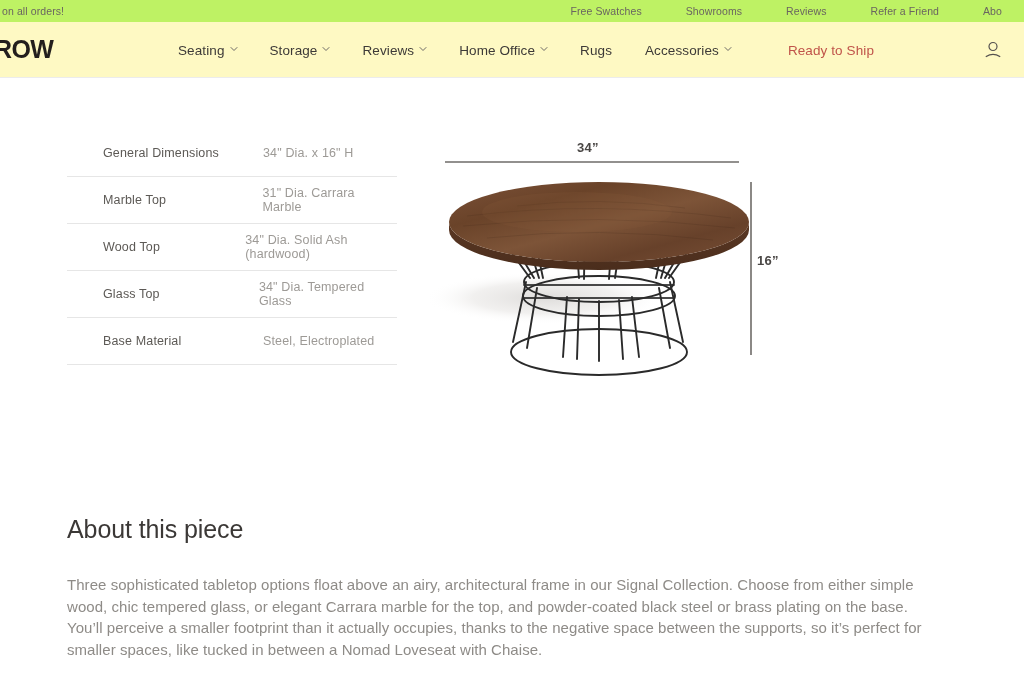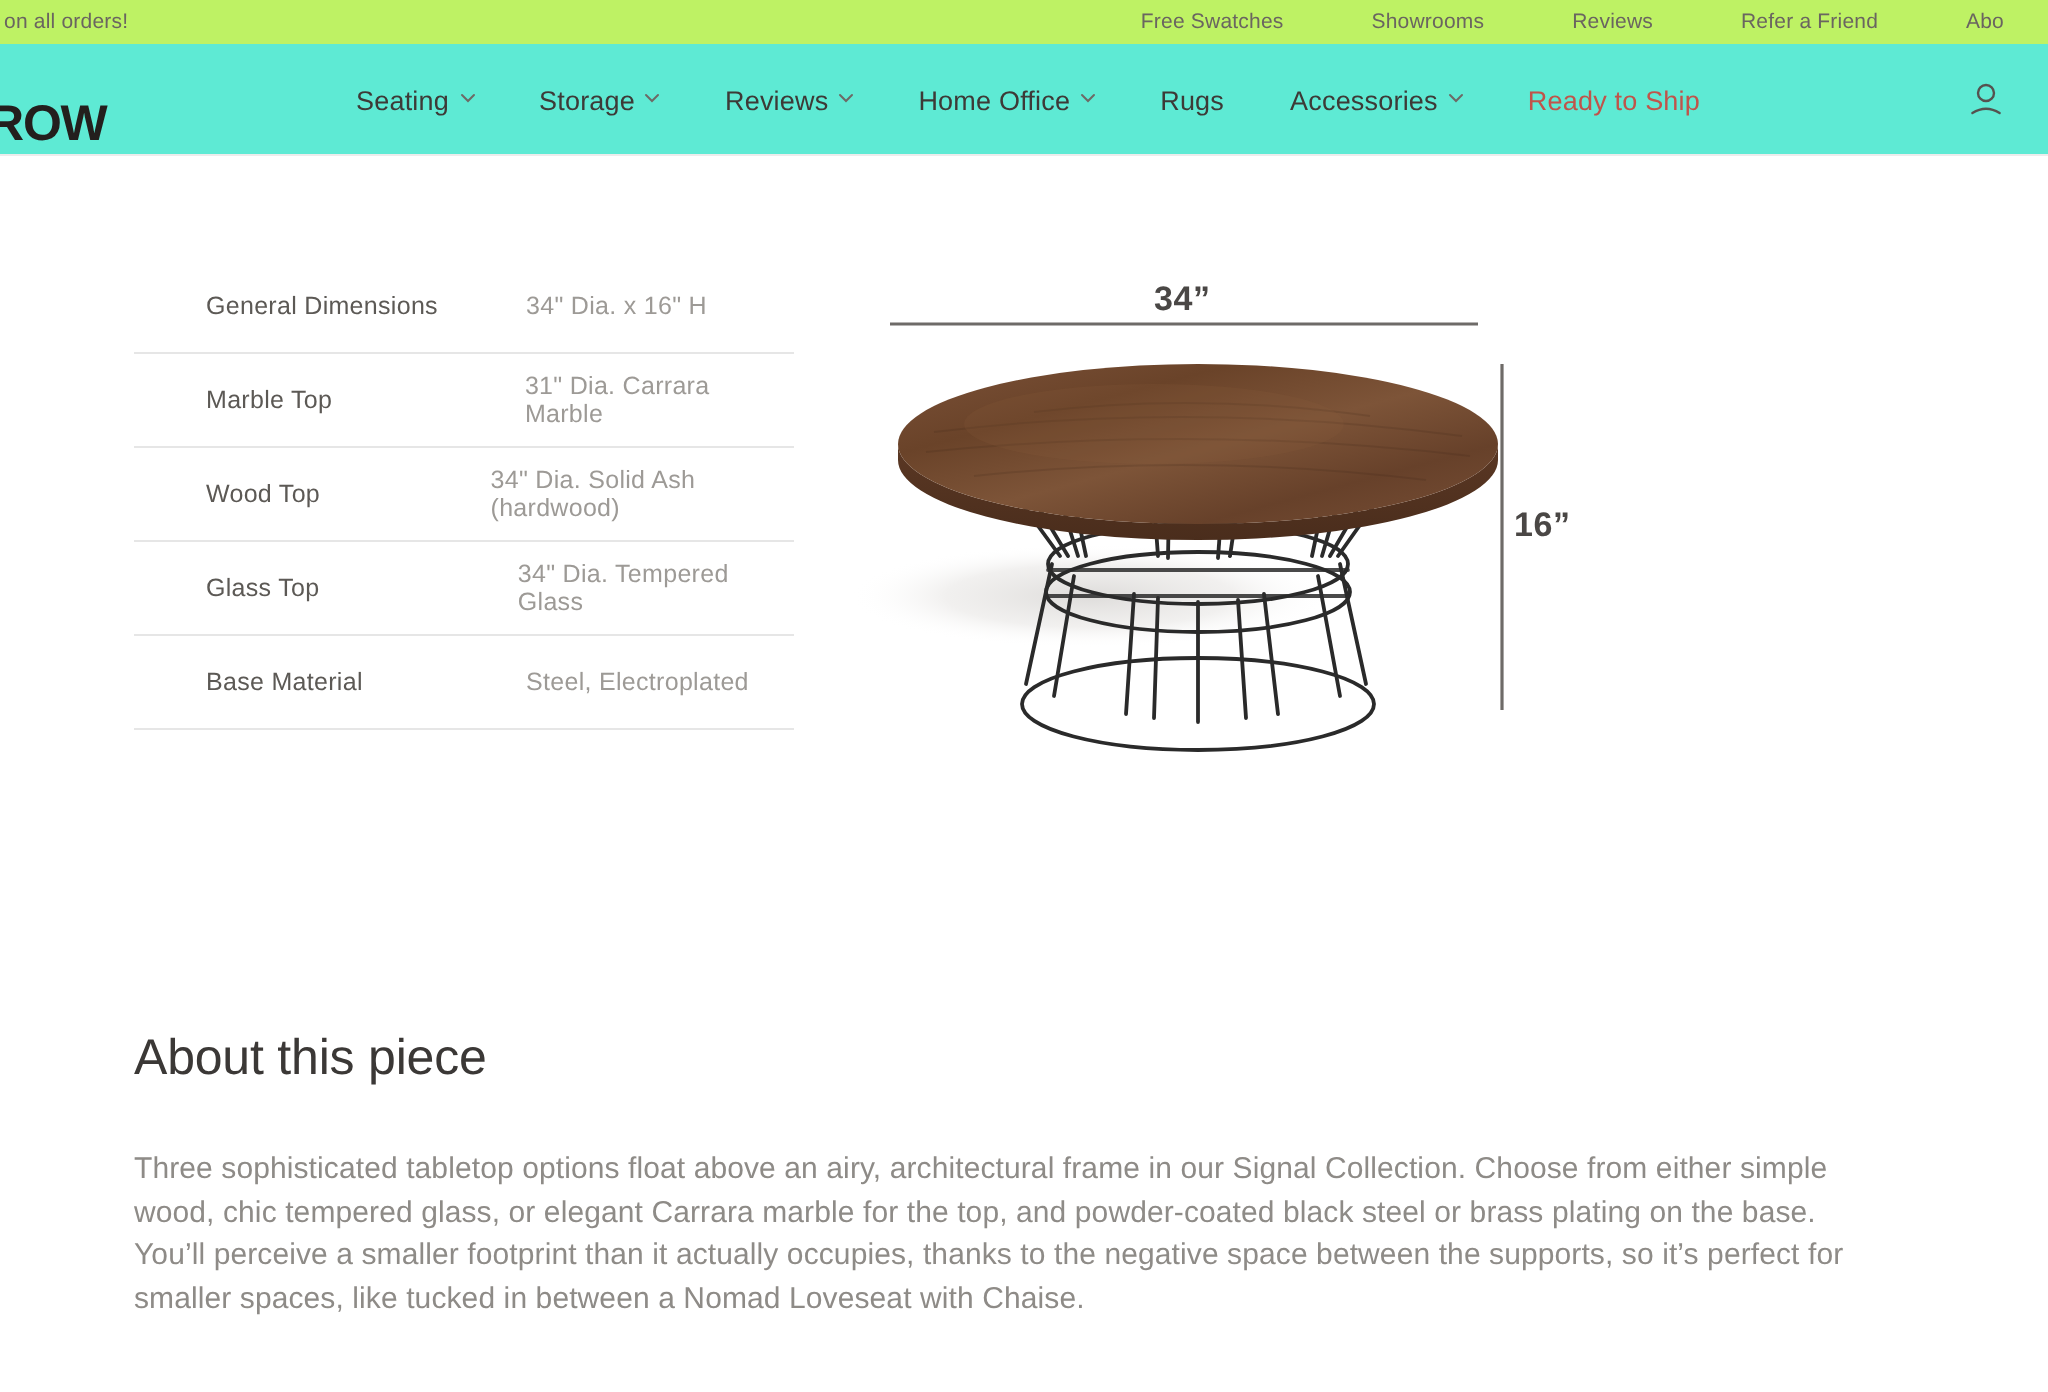--- a/index.html
+++ b/index.html
@@ -41,23 +41,23 @@
     font-size: 10.5px;
     color: #6a6560;
     text-decoration: none;
     padding: 0 22px;
     letter-spacing: .1px;
   }
 
   
   .navbar {
     height: 56px;
-    background: #5eead4;
-    display: flex;
-    align-items: flex-end;
+    background: #fef9c3;
+    display: flex;
+    align-items: center;
     position: relative;
     border-bottom: 1px solid #ececec;
   }
   .logo {
     font-size: 25px;
     font-weight: 700;
     color: #231f1d;
     letter-spacing: -0.6px;
     margin-left: -6px;
     width: 130px;
@@ -75,21 +75,21 @@
     display: flex;
     align-items: center;
     gap: 5px;
     font-size: 13.5px;
     color: #3d3a37;
     text-decoration: none;
     margin-right: 33px;
     letter-spacing: .1px;
     cursor: pointer;
   }
-  .nav-item.accent { color: #c0544a; margin-right: 0; }
+  .nav-item.accent { color: #c0544a; margin-right: 0; margin-left: 24px; }
   .chev {
     display: inline-block;
     width: 7px; height: 7px;
     position: relative;
     top: -2px;
   }
   .chev svg { display: block; }
 
   .account-icon {
     position: absolute;
@@ -139,21 +139,21 @@
   
   .figure {
     position: relative;
     flex: 1;
     height: 280px;
     margin-left: 30px;
   }
   .figure svg { display: block; }
   .dim-label {
     position: absolute;
-    font-size: 17px;
+    font-size: 13px;
     font-weight: 700;
     color: #4a4745;
     letter-spacing: .3px;
   }
   .dim-width-label { left: 150px; top: 10px; }
   .dim-height-label { left: 330px; top: 123px; }
 
   
   .about {
     margin-left: 67px;

